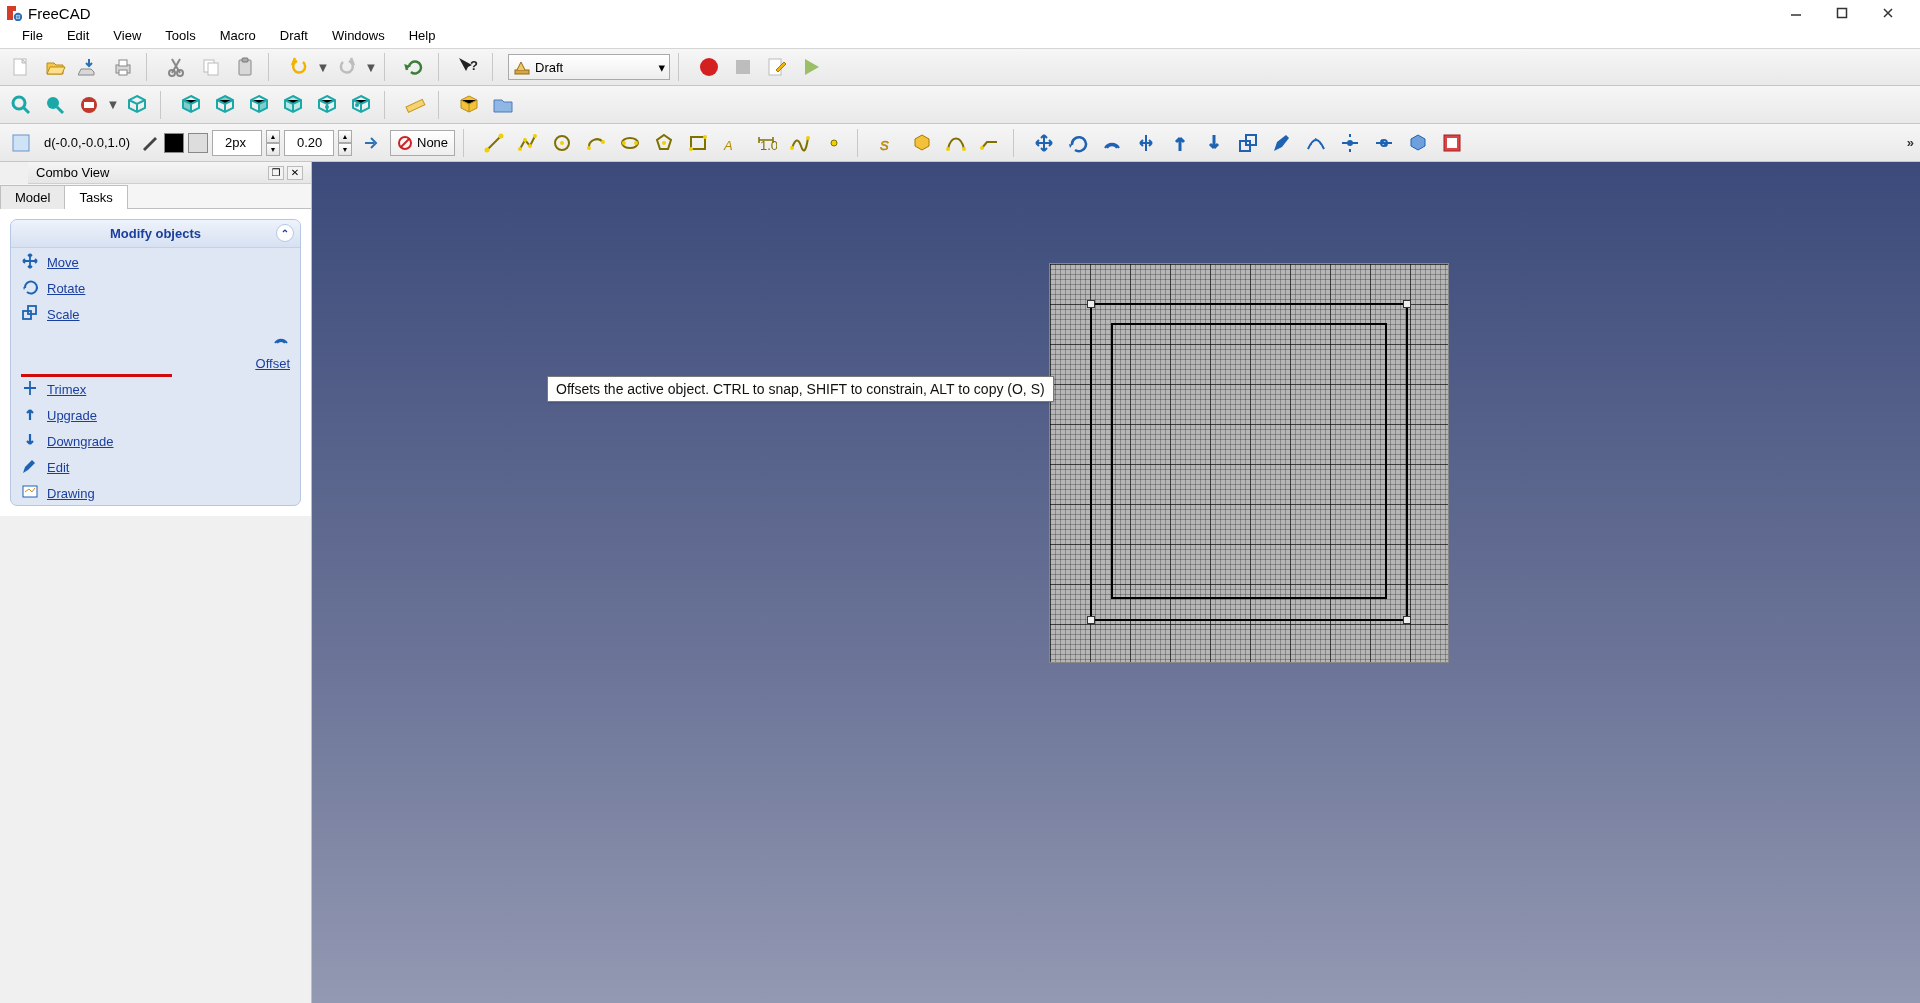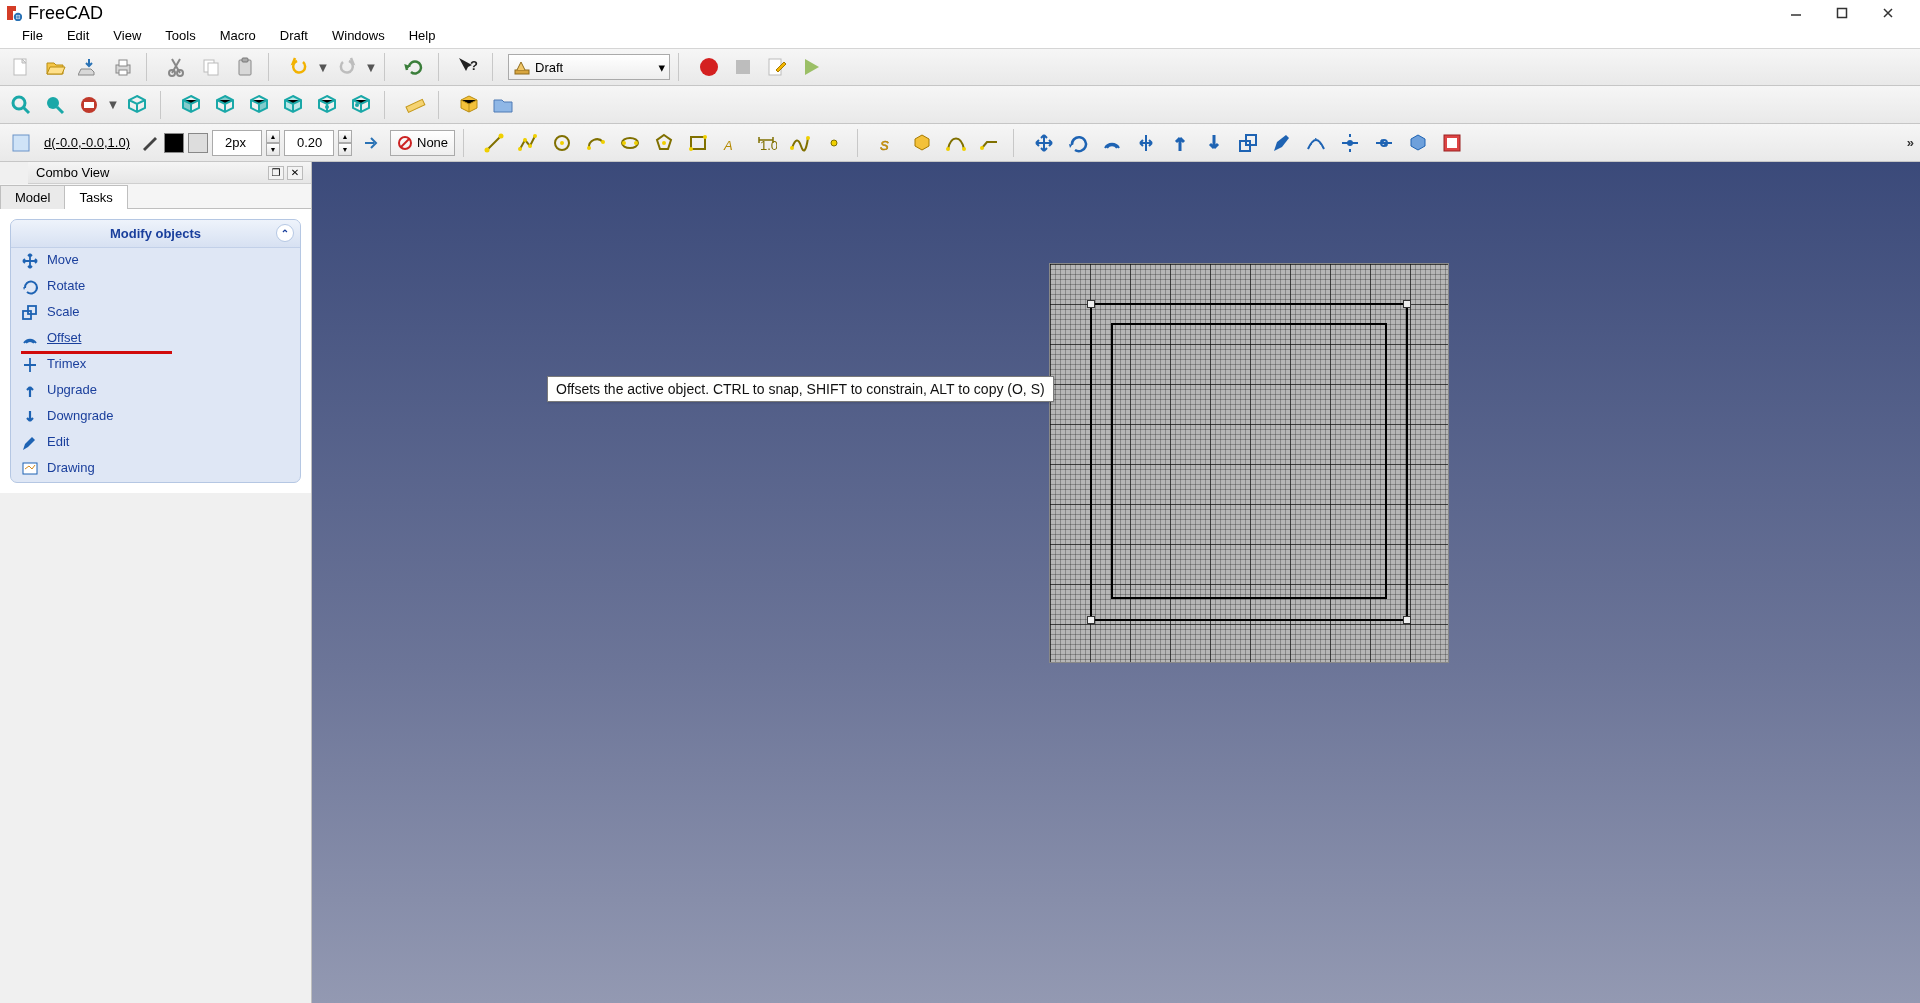--- a/index.html
+++ b/index.html
@@ -1,21 +1,21 @@
 <!DOCTYPE html>
 <html><head>
 <meta charset="utf-8">
 <style>
 * { box-sizing: border-box; margin: 0; padding: 0; font-family: "Segoe UI", Tahoma, sans-serif; font-size: 13px; }
 html, body { width: 1920px; height: 1003px; overflow: hidden; background: #fff; }
 
 
 .titlebar { height: 26px; display: flex; align-items: center; padding: 0 6px; background: #fff; }
 .titlebar svg { margin-right: 6px; }
-.titlebar .title { font-size: 18px; }
+.titlebar .title { font-size: 15px; }
 .titlebar .spacer { flex: 1; }
 .titlebar .ctrl { width: 46px; height: 26px; display: flex; align-items: center; justify-content: center; color: #333; }
 
 
 .menubar { display: flex; height: 22px; align-items: center; padding: 0 10px 4px 10px; gap: 0; }
 .menubar .item { padding: 2px 12px; }
 
 
 .toolbar-row { display: flex; align-items: center; height: 38px; background: linear-gradient(#f6f6f6,#e9e9e9); border-top: 1px solid #d5d5d5; border-bottom: 1px solid #c6c6c6; padding: 0 6px; gap: 4px; }
 .toolbar-row.no-border-top { border-top: none; }
@@ -38,23 +38,23 @@
 .sidebar-title .winbtn { width:16px; height:14px; margin-left:3px; border:1px solid #bbb; background:#f3f3f3; font-size:10px; display:flex; align-items:center; justify-content:center; }
 
 .tabs { display:flex; border-bottom:1px solid #bfbfbf; background:#f5f5f5; }
 .tab { padding:4px 14px; border:1px solid #bfbfbf; border-bottom:none; background:#eaeaea; margin-right:-1px; position:relative; top:1px; }
 .tab.active { background:#fff; }
 
 .task-area { padding:10px; background:#fff; flex:0 0 auto; }
 .task-panel { border:1px solid #b5c7e3; background:#dfe7f5; border-radius:7px; overflow:hidden; }
 .task-panel .hdr { font-weight:bold; color:#1a3f9c; text-align:center; padding:6px 0; background:linear-gradient(#eef3fb,#d7e1f2); border-bottom:1px solid #c2d0e8; position:relative; }
 .task-panel .hdr .collapse { position:absolute; right:6px; top:4px; width:18px; height:18px; border:1px solid #b5c7e3; border-radius:9px; background:#fff; display:flex; align-items:center; justify-content:center; font-size:10px; }
-.task-item { display:flex; align-items:flex-start; gap:8px; padding:4px 10px; color:#1a3f9c; }
+.task-item { display:flex; align-items:flex-end; gap:8px; padding:4px 10px; color:#1a3f9c;text-decoration:underline; }
 .task-item.underline span.lab { text-decoration:underline; }
-.red-under { position:relative; }
+.red-under { position:relative;flex-direction:column; }
 .red-under::after { content:""; position:absolute; left:10px; right:128px; bottom:-2px; height:3px; background:#d10b0b; }
 .task-item svg { flex:0 0 18px; }
 
 .viewport { flex:1; position:relative; background:linear-gradient(#3b4a7a 0%, #6c7598 60%, #9399b2 100%); }
 .grid { position:absolute; left:738px; top:102px; width:398px; height:398px;
         background:
           repeating-linear-gradient(to right, rgba(0,0,0,0.25) 0 1px, transparent 1px 5px),
           repeating-linear-gradient(to bottom, rgba(0,0,0,0.25) 0 1px, transparent 1px 5px),
           #b6b6b6;
         outline:1px solid #888;
@@ -308,21 +308,21 @@
       </svg>
     </div>
 </div>
 
 <div class="toolbar-row no-border-top">
   <div class="tb-btn">
       <svg width="20" height="20">
         <rect x="2" y="2" width="16" height="16" fill="#cfe3f7" stroke="#6b93c8"></rect>
       </svg>
     </div>
-  <span style="padding:0 4px;text-decoration:underline;">d(-0.0,-0.0,1.0)</span>
+  <span style="padding:0 4px;">d(-0.0,-0.0,1.0)</span>
   <div class="tb-btn" style="width:22px">
       <svg width="18" height="18">
         <path d="M3 15 l12 -12 l2 2 l-12 12 z" fill="#444"></path>
       </svg>
     </div>
   <div style="width:20px;height:20px;border:1px solid #888;background:#000"></div>
   <div style="width:20px;height:20px;border:1px solid #888;background:#ddd"></div>
   <div class="tb-input">
       <span>2px</span>
     </div>

